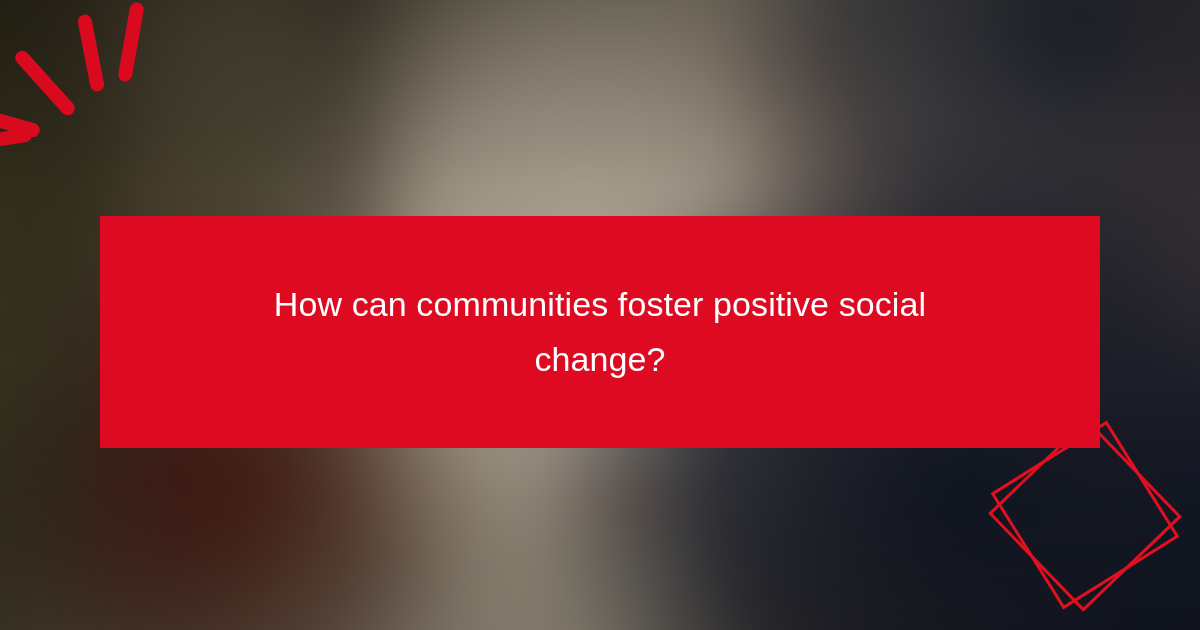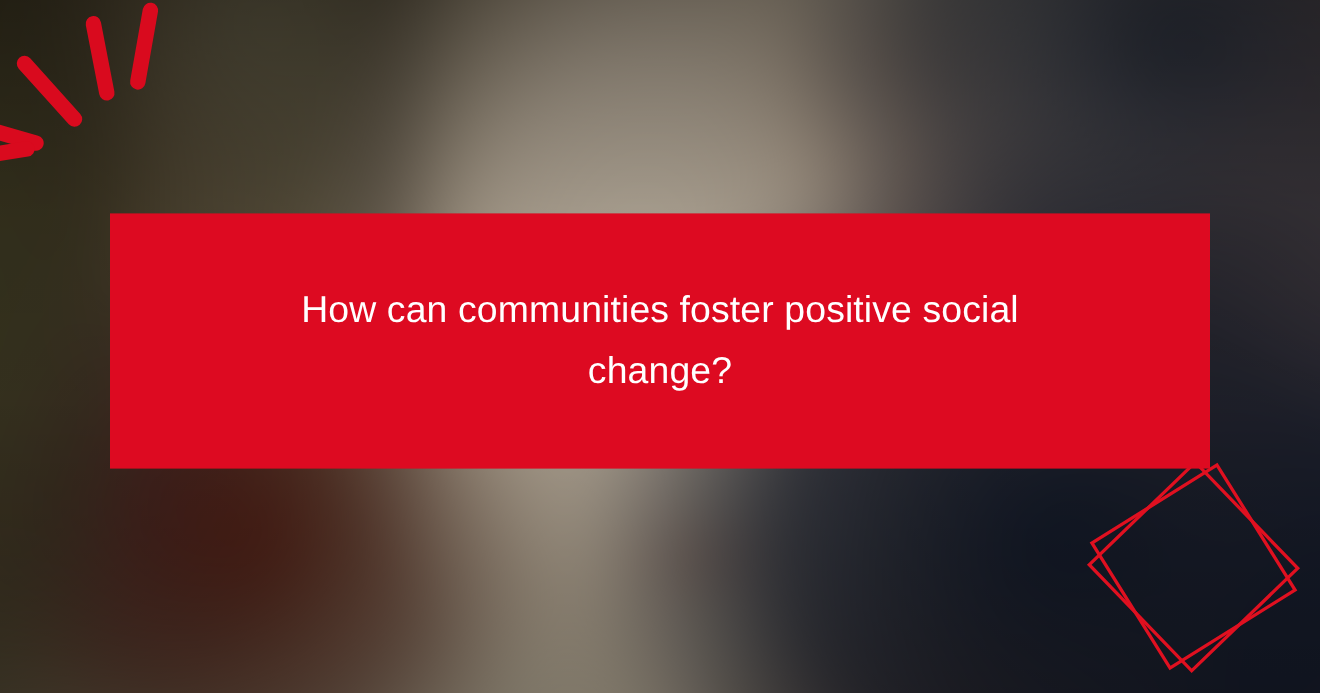--- a/index.html
+++ b/index.html
@@ -76,21 +76,21 @@
     bottom: 0;
     width: 230px;
     height: 230px;
     pointer-events: none;
   }
 
   
   .banner {
     position: absolute;
     left: 100px;
-    top: 194px;
+    top: 216px;
     width: 1000px;
     height: 232px;
     background: #DD0A21;
     display: flex;
     align-items: center;
     justify-content: center;
     padding: 0 70px;
   }
 
   .banner-title {

